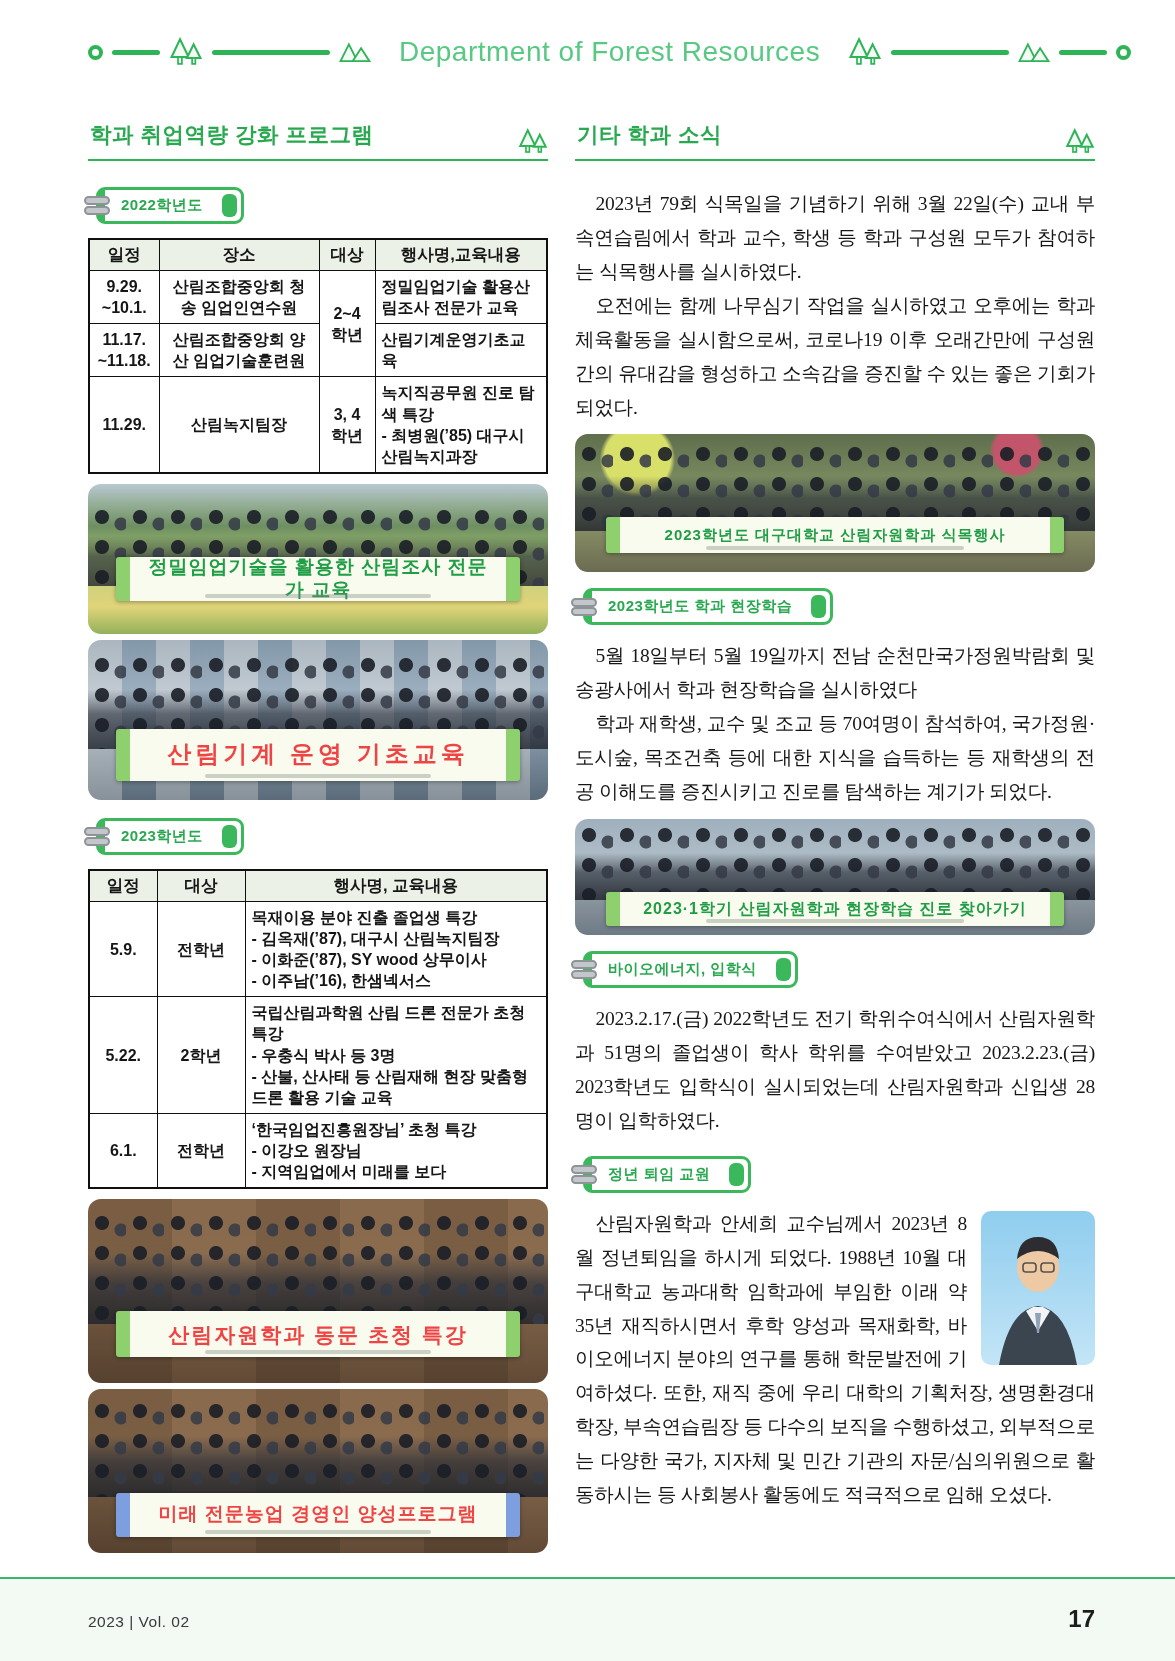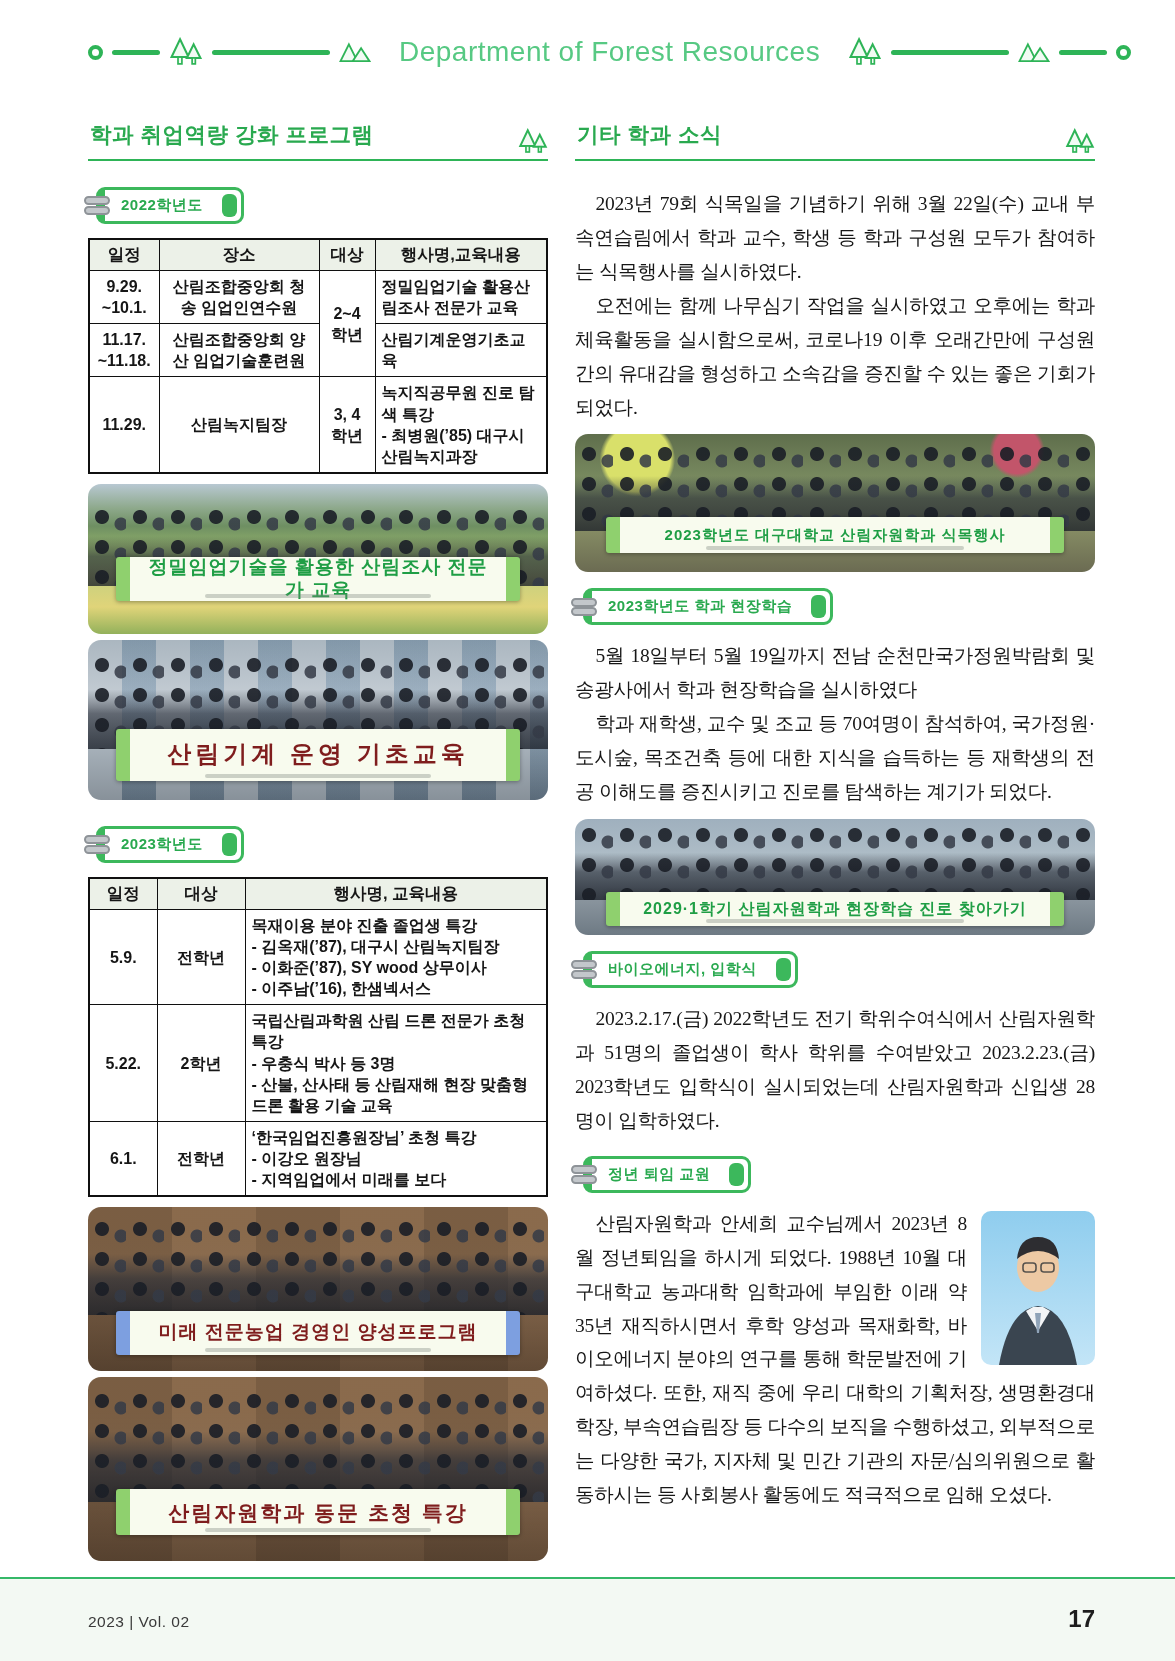--- a/index.html
+++ b/index.html
@@ -61,21 +61,21 @@
       radial-gradient(circle 6.5px at 14px 9px, rgba(26,30,38,.9) 0 6.5px, transparent 7.5px),
       radial-gradient(circle 6px at 33px 16px, rgba(52,58,70,.85) 0 6px, transparent 7px),
       linear-gradient(180deg, transparent 0 36%, rgba(37,43,54,.62) 62%, rgba(27,32,41,.78) 100%);
     background-size:38px 30px,38px 30px,100% 100%;}
   .pbanner{position:absolute;left:6%;right:6%;background:#f8fbee;border-radius:3px;
            display:flex;align-items:center;justify-content:center;text-align:center;
            box-shadow:0 1px 4px rgba(0,0,0,.35);padding:6px 14px;}
   .pbanner.capg{border-left:14px solid #8fd06e;border-right:14px solid #8fd06e;}
   .pbanner.capb{border-left:14px solid #7d9fe0;border-right:14px solid #7d9fe0;}
   .pbanner .cap{font-weight:bold;letter-spacing:1px;line-height:1.2;}
-  .cap-green{color:#1f9e45;} .cap-blue{color:#7f1d1d;}
+  .cap-green{color:#1f9e45;} .cap-blue{color:#ef4444;}
   .pbanner .sub{position:absolute;bottom:3px;left:20%;right:20%;height:4px;background:rgba(120,130,120,.35);border-radius:2px;}
 
   
   .para{font-family:"Liberation Serif",serif;font-size:19.5px;line-height:1.74;color:var(--ink);
         text-align:justify;text-indent:1.05em;letter-spacing:-0.2px;}
   .rsec{margin-bottom:8px;}
   .rphoto{margin:10px 0 16px 0;}
 
   .portrait{float:right;width:114px;height:154px;border-radius:10px;overflow:hidden;margin:4px 0 6px 14px;}
 
@@ -190,21 +190,21 @@
 
     <div class="photo ph-building" style="height:160px">
       <div class="scene"></div>
       <div class="crowd" style="top:10%;height:58%"></div>
       <div class="pbanner capg" style="bottom:12%;height:52px">
         <span class="cap cap-blue" style="font-size:24px;letter-spacing:4px">산림기계 운영 기초교육</span>
         <span class="sub"></span>
       </div>
     </div>
 
-    <div class="badge" style="margin-top:20px">
+    <div class="badge" style="margin-top:12px">
       <span class="ringlet r1"></span>
       <span class="ringlet r2"></span>
       <span class="lbl">2023학년도</span>
     </div>
 
     <table class="tb mb-t">
       <colgroup>
           <col style="width:68px">
           <col style="width:88px">
           <col>
@@ -233,34 +233,34 @@
       <tr>
         <td class="c">6.1.</td>
         <td class="c">전학년</td>
         <td class="content pre">‘한국임업진흥원장님’ 초청 특강
 - 이강오 원장님
 - 지역임업에서 미래를 보다</td>
       </tr>
     </tbody>
       </table>
 
+    <div class="photo ph-hall" style="height:184px">
+      <div class="scene"></div>
+      <div class="crowd" style="top:8%;height:60%"></div>
+      <div class="pbanner capg" style="bottom:14%;height:46px">
+        <span class="cap cap-blue" style="font-size:21px;letter-spacing:2px">산림자원학과 동문 초청 특강</span>
+        <span class="sub"></span>
+      </div>
+    </div>
+
     <div class="photo ph-hall" style="height:164px">
       <div class="scene"></div>
       <div class="crowd" style="top:8%;height:58%"></div>
       <div class="pbanner capb" style="bottom:10%;height:44px">
         <span class="cap cap-blue" style="font-size:19px;letter-spacing:1px">미래 전문농업 경영인 양성프로그램</span>
-        <span class="sub"></span>
-      </div>
-    </div>
-
-    <div class="photo ph-hall" style="height:184px">
-      <div class="scene"></div>
-      <div class="crowd" style="top:8%;height:60%"></div>
-      <div class="pbanner capg" style="bottom:14%;height:46px">
-        <span class="cap cap-blue" style="font-size:21px;letter-spacing:2px">산림자원학과 동문 초청 특강</span>
         <span class="sub"></span>
       </div>
     </div>
   </div>
 
   <div class="col-right">
 
     <div class="sec-head">
       <span class="t">기타 학과 소식</span>
       <svg class="trees" width="30" height="27" viewBox="0 0 40 34">
@@ -289,21 +289,21 @@
         <span class="ringlet r1"></span>
         <span class="ringlet r2"></span>
         <span class="lbl">2023학년도 학과 현장학습</span>
       </div>
       <p class="para">5월 18일부터 5월 19일까지 전남 순천만국가정원박람회 및 송광사에서 학과 현장학습을 실시하였다</p>
       <p class="para">학과 재학생, 교수 및 조교 등 70여명이 참석하여, 국가정원·도시숲, 목조건축 등에 대한 지식을 습득하는 등 재학생의 전공 이해도를 증진시키고 진로를 탐색하는 계기가 되었다.</p>
       <div class="photo ph-street rphoto" style="height:116px">
         <div class="scene"></div>
         <div class="crowd" style="top:6%;height:64%"></div>
         <div class="pbanner capg" style="bottom:8%;height:34px">
-          <span class="cap cap-green" style="font-size:16px">2029·1학기 산림자원학과 현장학습 진로 찾아가기</span>
+          <span class="cap cap-green" style="font-size:16px">2023·1학기 산림자원학과 현장학습 진로 찾아가기</span>
           <span class="sub"></span>
         </div>
       </div>
     </div>
 
     <div class="rsec">
       <div class="badge">
         <span class="ringlet r1"></span>
         <span class="ringlet r2"></span>
         <span class="lbl">바이오에너지, 입학식</span>

